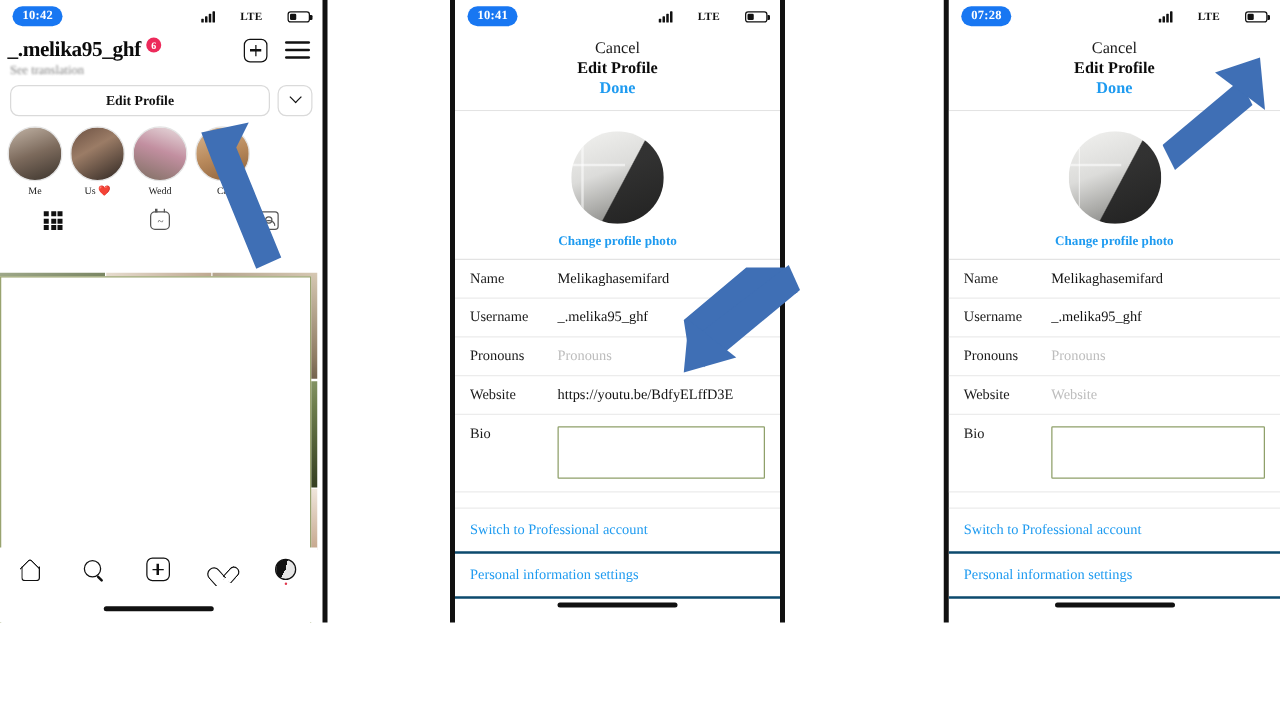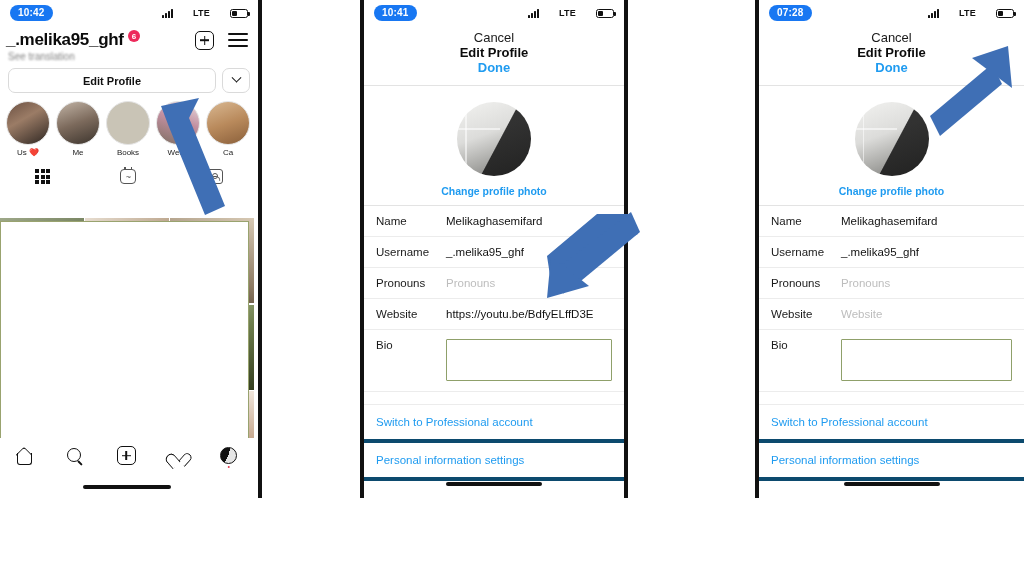--- a/index.html
+++ b/index.html
@@ -7,21 +7,21 @@
     width: 1024px; height: 576px;
     background: #ffffff;
     font-family: "Liberation Sans", sans-serif;
     overflow: hidden;
   }
   .stage { position: relative; width: 1024px; height: 576px; background: #fff; }
 
   
   .phone {
     position: absolute; top: 0; height: 498px;
-    background: #ffffff; overflow: hidden;
+    background: #ffffff; overflow: hidden; font-family: Liberation Serif, serif;
   }
   .phone-1 { left: 0px;   width: 262px; border-right: 4px solid #111; }
   .phone-2 { left: 360px; width: 268px; border-left: 4px solid #111; border-right: 4px solid #111; }
   .phone-3 { left: 755px; width: 269px; border-left: 4px solid #111; }
 
   
   .statusbar {
     position: relative; height: 26px;
     display: flex; align-items: center; justify-content: space-between;
     padding: 0 10px;
@@ -257,21 +257,21 @@
   }
   .frow.bio { align-items: flex-start; border-bottom: 1px solid #ececec; padding-bottom: 10px; }
   .flabel { width: 70px; flex: 0 0 70px; font-size: 11.5px; color: #1a1a1a; }
   .fvalue { font-size: 11.5px; color: #111; }
   .fvalue.placeholder { color: #bdbdbd; }
   .bio-box {
     flex: 1; height: 42px; border: 1.2px solid #8fa06a; background: #fff; border-radius: 1px;
   }
 
   .link-row {
-    padding: 11px 12px; border-bottom: 4px solid #0c4a6e;
+    padding: 11px 12px; border-bottom: 2px solid #0c4a6e;
     font-size: 11.5px; color: #1f9bf0;
   }
   .link-row.first { border-top: 1px solid #ececec; margin-top: 12px; }
 
   .home-indicator-2 {
     position: absolute; left: 50%; transform: translateX(-50%); bottom: 12px;
     width: 96px; height: 4px; background: #111; border-radius: 3px;
   }
 
   
@@ -319,30 +319,26 @@
 
     <div class="p1-buttons">
       <div class="btn-edit">Edit Profile</div>
       <div class="btn-chev">
         <span class="chev-down"></span>
       </div>
     </div>
 
     <div class="highlights">
       <div class="hl">
+        <div class="hl-ring th-me"></div>
+        <div class="hl-label">Me</div>
+      </div>
+      <div class="hl">
         <div class="hl-ring th-us"></div>
         <div class="hl-label">Us ❤️</div>
-      </div>
-      <div class="hl">
-        <div class="hl-ring th-me"></div>
-        <div class="hl-label">Me</div>
-      </div>
-      <div class="hl">
-        <div class="hl-ring th-bk"></div>
-        <div class="hl-label">Books</div>
       </div>
       <div class="hl">
         <div class="hl-ring th-wd"></div>
         <div class="hl-label">Wedd</div>
       </div>
       <div class="hl">
         <div class="hl-ring th-ca"></div>
         <div class="hl-label">Ca</div>
       </div>
     </div>

